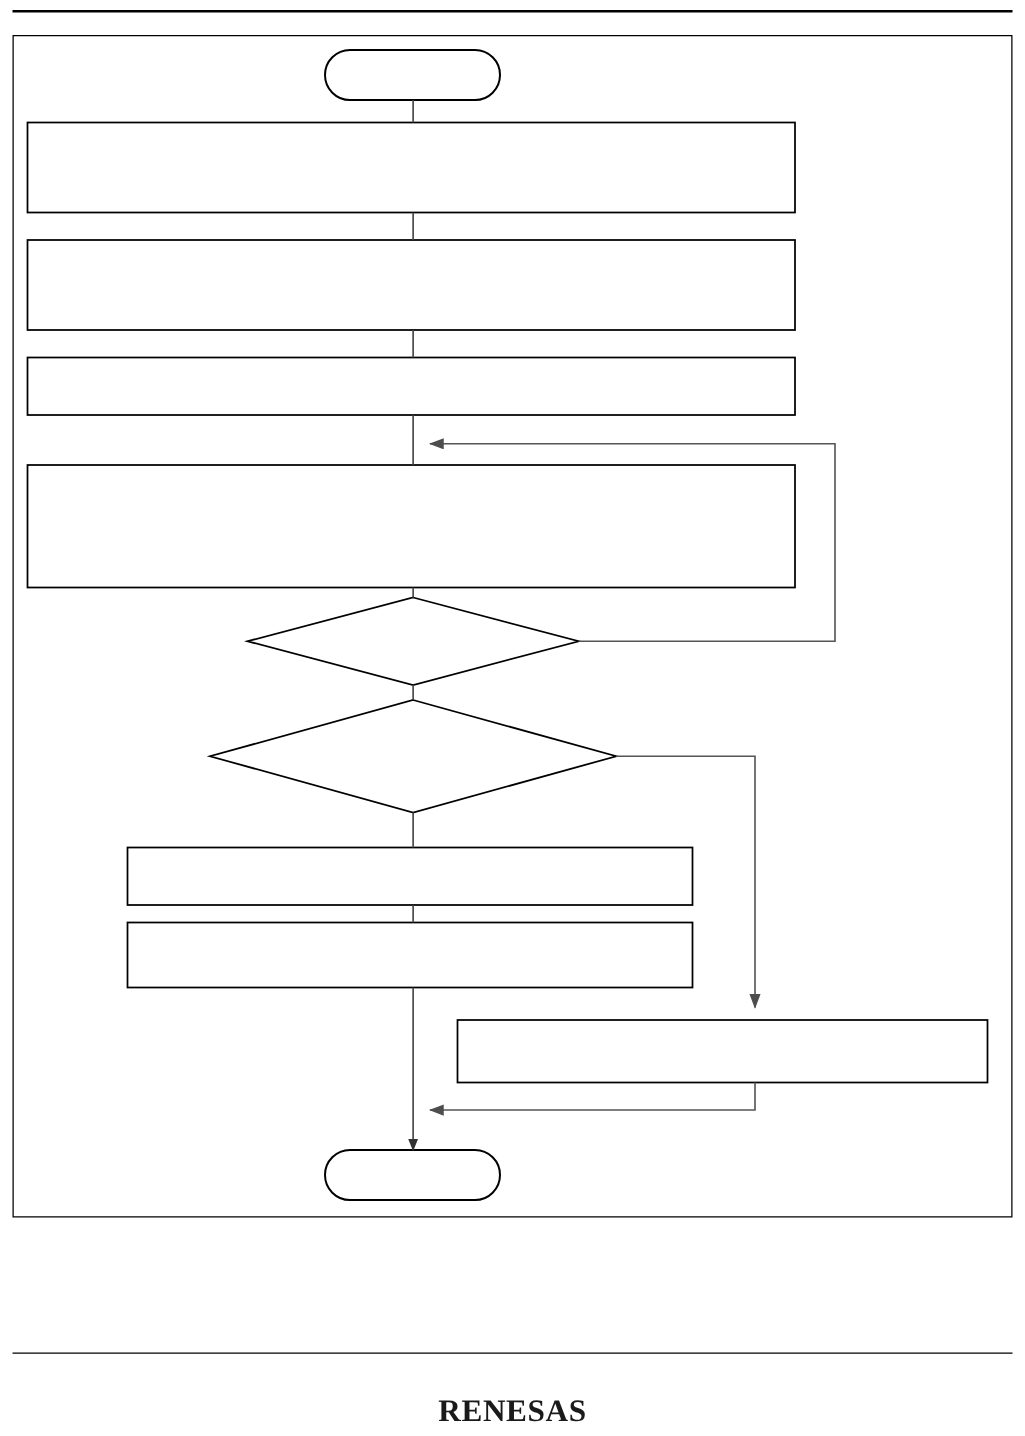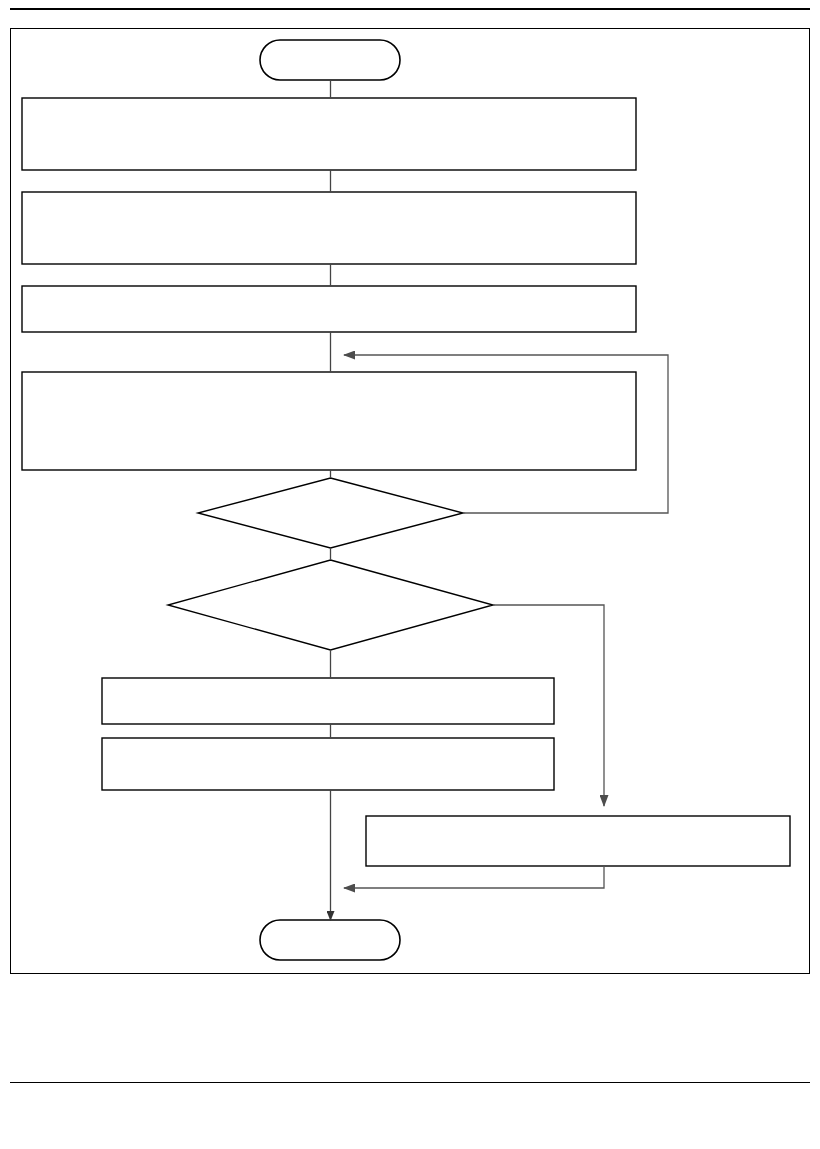--- a/index.html
+++ b/index.html
@@ -170,13 +170,14 @@
       <path d="M330.5,724 L330.5,738" stroke="#444444" stroke-width="1.3"></path>
 
       <path d="M330.5,790 L330.5,920" stroke="#444444" stroke-width="1.3" marker-end="url(#arrowBlack)"></path>
 
       <path d="M604,866 L604,888 L344,888" stroke="#555555" stroke-width="1.3" marker-end="url(#arrowGray)"></path>
     </g>
   </svg>
 
   <div class="bottom-rule"></div>
 
+  <div class="logo">RENESAS</div>
 </div>
 
 </body></html>

